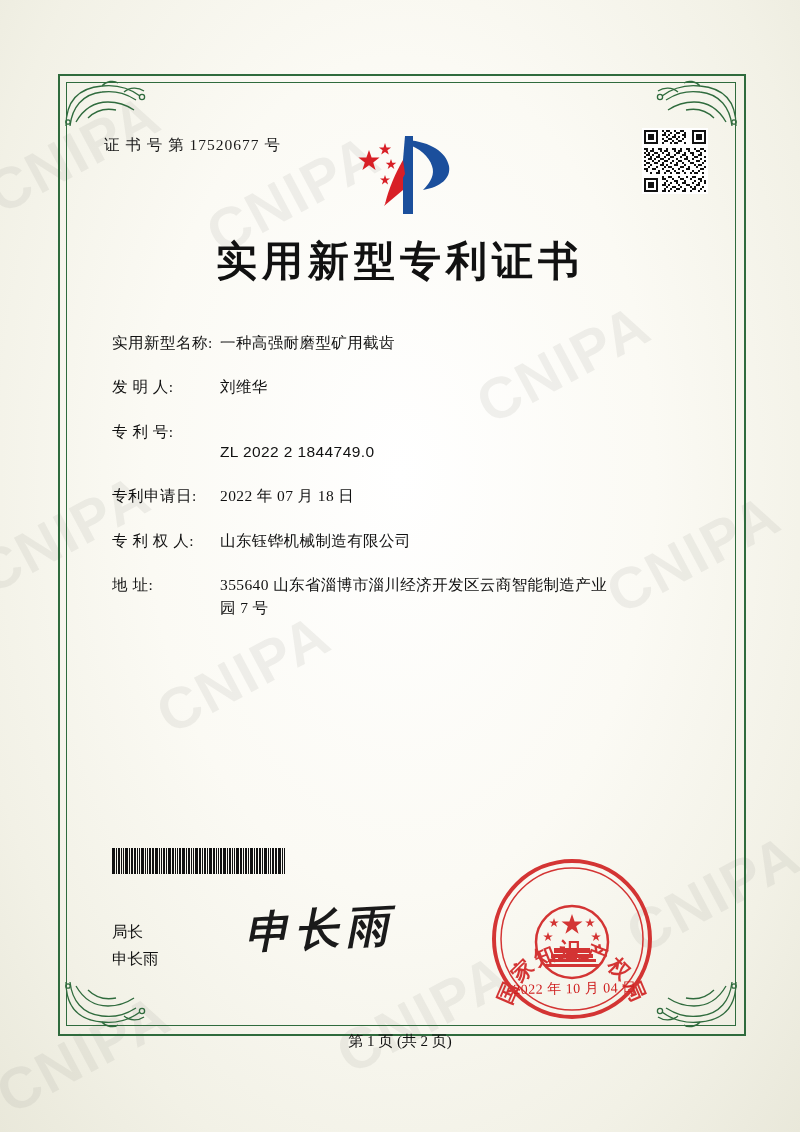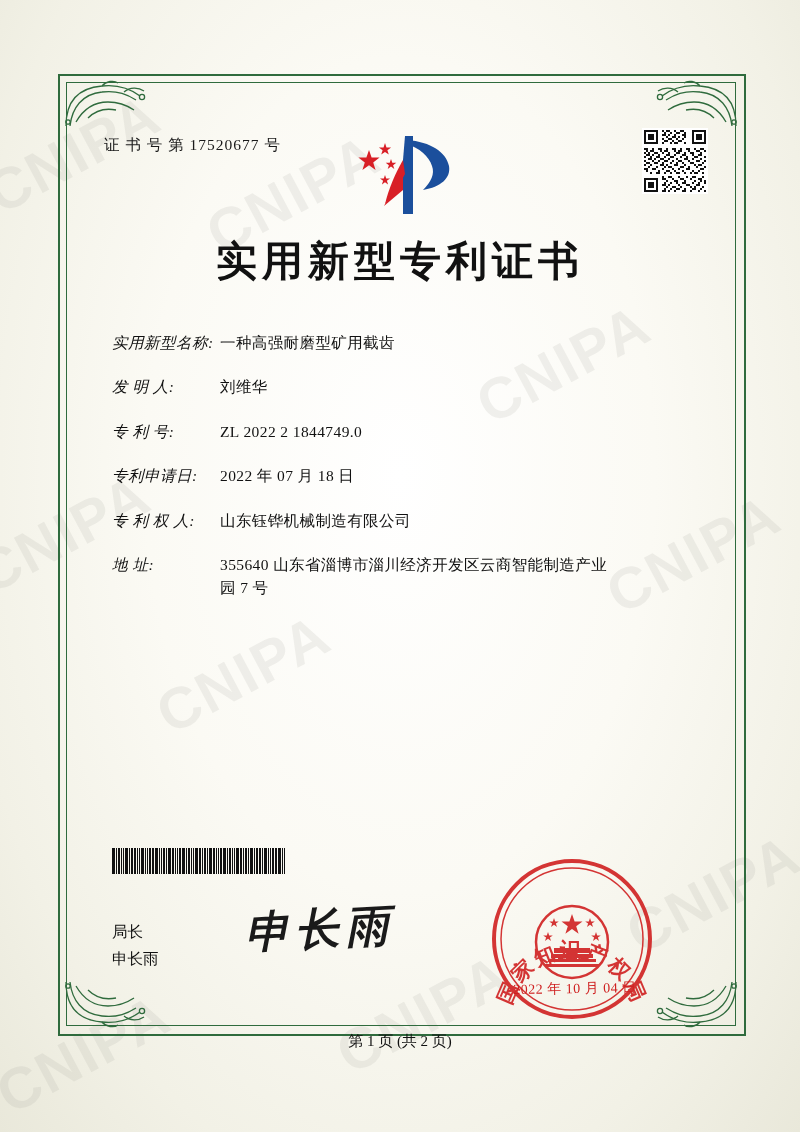--- a/index.html
+++ b/index.html
@@ -109,35 +109,35 @@
     display: flex;
     align-items: flex-start;
     margin-bottom: 22px;
     line-height: 1.45;
   }
   .row .lbl {
     width: 108px;
     flex: 0 0 108px;
     letter-spacing: 0.5px;
     white-space: pre;
-    font-style: italic;
   }
   .row .val {
     flex: 1 1 auto;
     letter-spacing: 0.4px;
   }
   .row .val .sub {
     display: block;
   }
   .row.inline2 .val2-label {
     margin-left: 36px;
   }
   .mono-num {
-    font-family: Liberation Serif, serif;
+    font-family: Liberation Sans, sans-serif;
     letter-spacing: 1.2px;
+    margin-top: 20px;
   }
 
   
   .paras {
     position: absolute;
     left: 112px; top: 660px;
     width: 578px;
     font-size: 14.6px;
     line-height: 1.85;
     color: #111;

